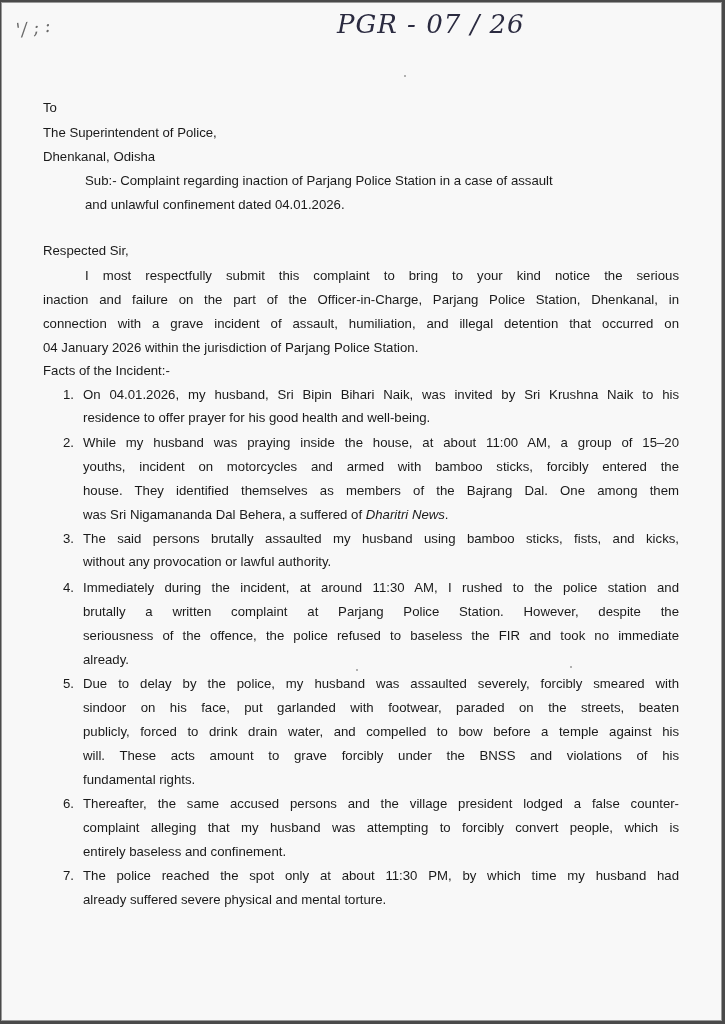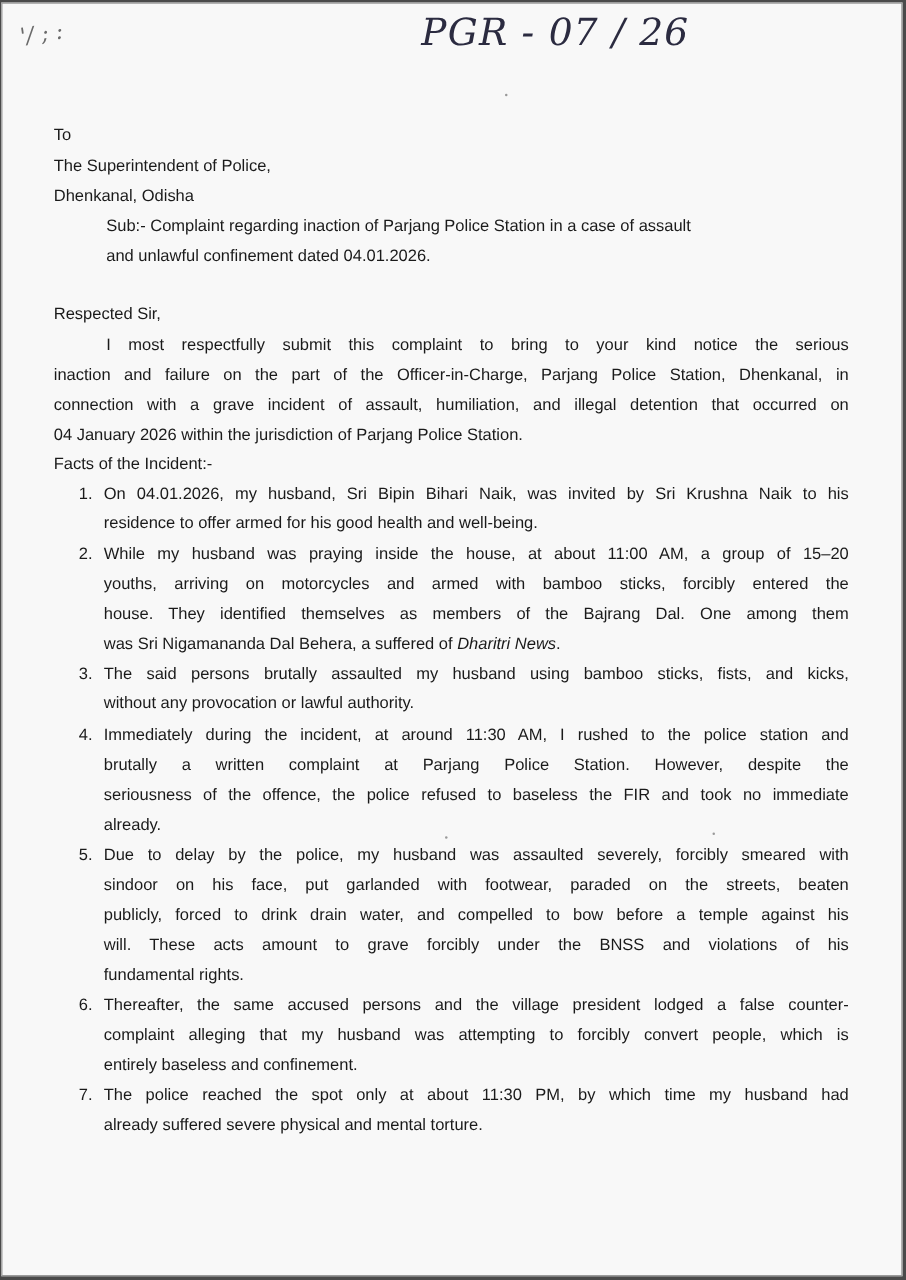--- a/index.html
+++ b/index.html
@@ -17,21 +17,21 @@
       color: #1a1a1a;
     }
     .scribble {
       position: absolute; left: 14px; top: 14px;
       font-family: "DejaVu Serif", serif; font-size: 18px; color: #6a6a6a;
       transform: rotate(-8deg); font-style: italic;
     }
     .handnote {
       position: absolute; left: 335px; top: 6px;
       font-family: "DejaVu Serif", serif; font-style: italic;
-      font-size: 30px; color: #2b2b40; letter-spacing: 1px;
+      font-size: 26px; color: #2b2b40; letter-spacing: 1px;
     }
     .body-text {
       position: absolute; left: 41px; top: 0; width: 636px;
       font-size: 13.2px; line-height: 23.5px;
       font-stretch: condensed;
     }
     .line { position: absolute; white-space: nowrap; }
     .just { text-align: justify; text-align-last: justify; white-space: normal; }
     .para-first { left: 42px; width: 594px; }
     .full { left: 0; width: 636px; }
@@ -70,27 +70,27 @@
     <div class="line just full" style="top:309px">connection with a grave incident of assault, humiliation, and illegal detention that occurred on</div>
     <div class="line" style="top:333px;left:0">04 January 2026 within the jurisdiction of Parjang Police Station.</div>
 
     <div class="line" style="top:356px;left:0">Facts of the Incident:-</div>
 
     <ol class="facts">
 
       <li class="fact" style="top:380px">
         <span class="fact-num">1.</span>
         <span class="fact-line just" style="top:0">On 04.01.2026, my husband, Sri Bipin Bihari Naik, was invited by Sri Krushna Naik to his</span>
-        <span class="fact-line" style="top:23px">residence to offer armed for his good health and well-being.</span>
+        <span class="fact-line" style="top:23px">residence to offer prayer for his good health and well-being.</span>
       </li>
 
       <li class="fact" style="top:428px">
         <span class="fact-num">2.</span>
         <span class="fact-line just" style="top:0">While my husband was praying inside the house, at about 11:00 AM, a group of 15–20</span>
-        <span class="fact-line just" style="top:24px">youths, arriving on motorcycles and armed with bamboo sticks, forcibly entered the</span>
+        <span class="fact-line just" style="top:24px">youths, incident on motorcycles and armed with bamboo sticks, forcibly entered the</span>
         <span class="fact-line just" style="top:48px">house. They identified themselves as members of the Bajrang Dal. One among them</span>
         <span class="fact-line" style="top:72px"><span>was Sri Nigamananda Dal Behera, a suffered of </span><em>Dharitri News</em><span>.</span></span>
       </li>
 
       <li class="fact" style="top:524px">
         <span class="fact-num">3.</span>
         <span class="fact-line just" style="top:0">The said persons brutally assaulted my husband using bamboo sticks, fists, and kicks,</span>
         <span class="fact-line" style="top:23px">without any provocation or lawful authority.</span>
       </li>
 

